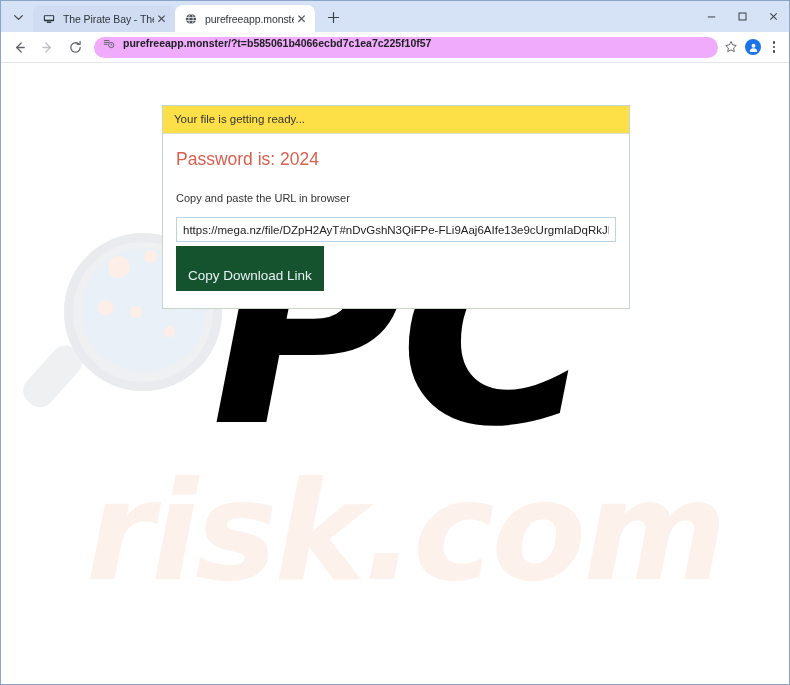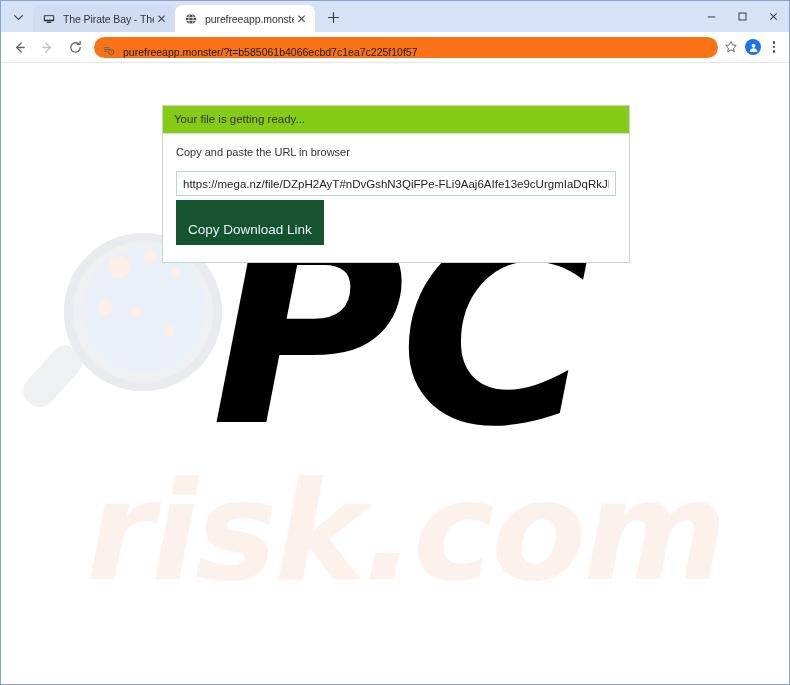--- a/index.html
+++ b/index.html
@@ -138,27 +138,28 @@
     height: 24px;
     display: flex;
     align-items: center;
     justify-content: center;
     margin-right: 4px;
     flex: 0 0 auto;
   }
   .omnibox {
     flex: 1 1 auto;
     height: 21px;
-    background: #f97316;
+    background: #f0abfc;
     border-radius: 11px;
     display: flex;
-    align-items: flex-end;
+    align-items: flex-start;
     padding: 0 8px;
     margin: 0 5px 0 3px;
     min-width: 0;
+    font-weight: bold;
   }
   .omni-icon {
     width: 14px;
     height: 14px;
     flex: 0 0 auto;
     margin-right: 7px;
     display: flex;
     align-items: center;
     justify-content: center;
   }
@@ -273,21 +274,21 @@
   .card {
     position: absolute;
     left: 161px;
     top: 42px;
     width: 468px;
     background: #ffffff;
     border: 1px solid #c6d7c9;
     box-sizing: border-box;
   }
   .card-header {
-    background: #84cc16;
+    background: #fde047;
     border-bottom: 1px solid #dcdcdc;
     padding: 7px 11px 8px 11px;
     font-size: 11.5px;
     color: #333333;
   }
   .card-body {
     padding: 12px 13px 17px 13px;
   }
   .password {
     color: #d9604f;
@@ -460,20 +461,21 @@
     <div class="wm wm-pc">PC</div>
 
     <div class="wm wm-risk">risk.com</div>
 
     <div class="card">
 
       <div class="card-header">Your file is getting ready...</div>
 
       <div class="card-body">
 
+        <div class="password">Password is: 2024</div>
 
         <div class="field-label">Copy and paste the URL in browser</div>
 
         <input class="url-input" type="text" readonly="" value="https://mega.nz/file/DZpH2AyT#nDvGshN3QiFPe-FLi9Aaj6AIfe13e9cUrgmIaDqRkJM" style="">
 
         <button class="copy-btn">Copy Download Link</button>
       </div>
     </div>
 
   </div>

